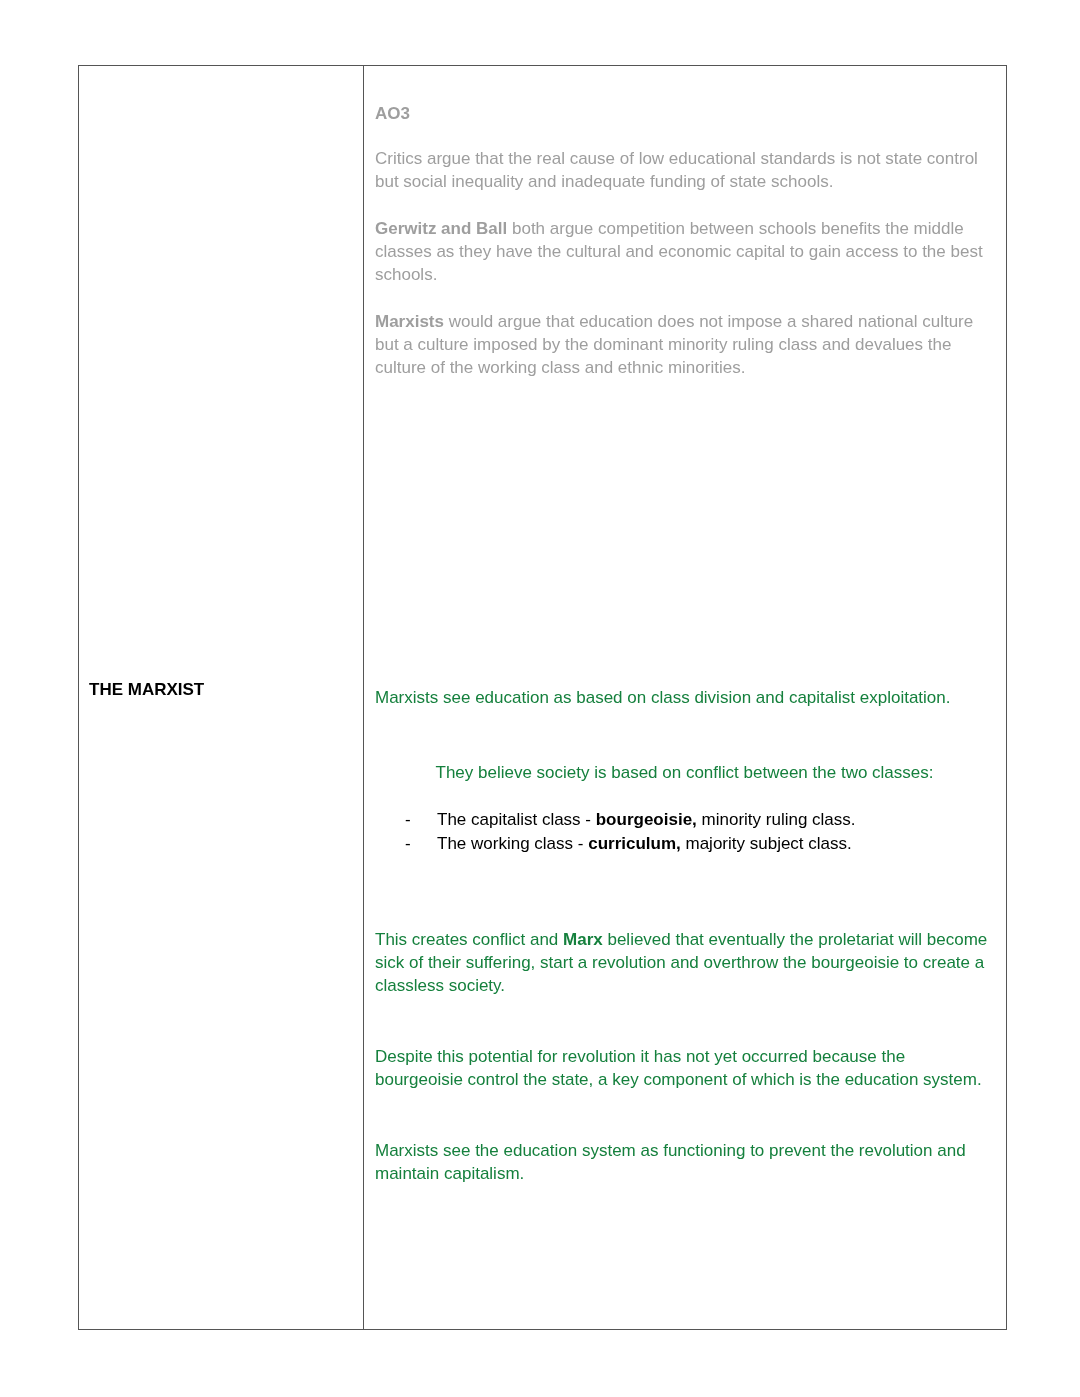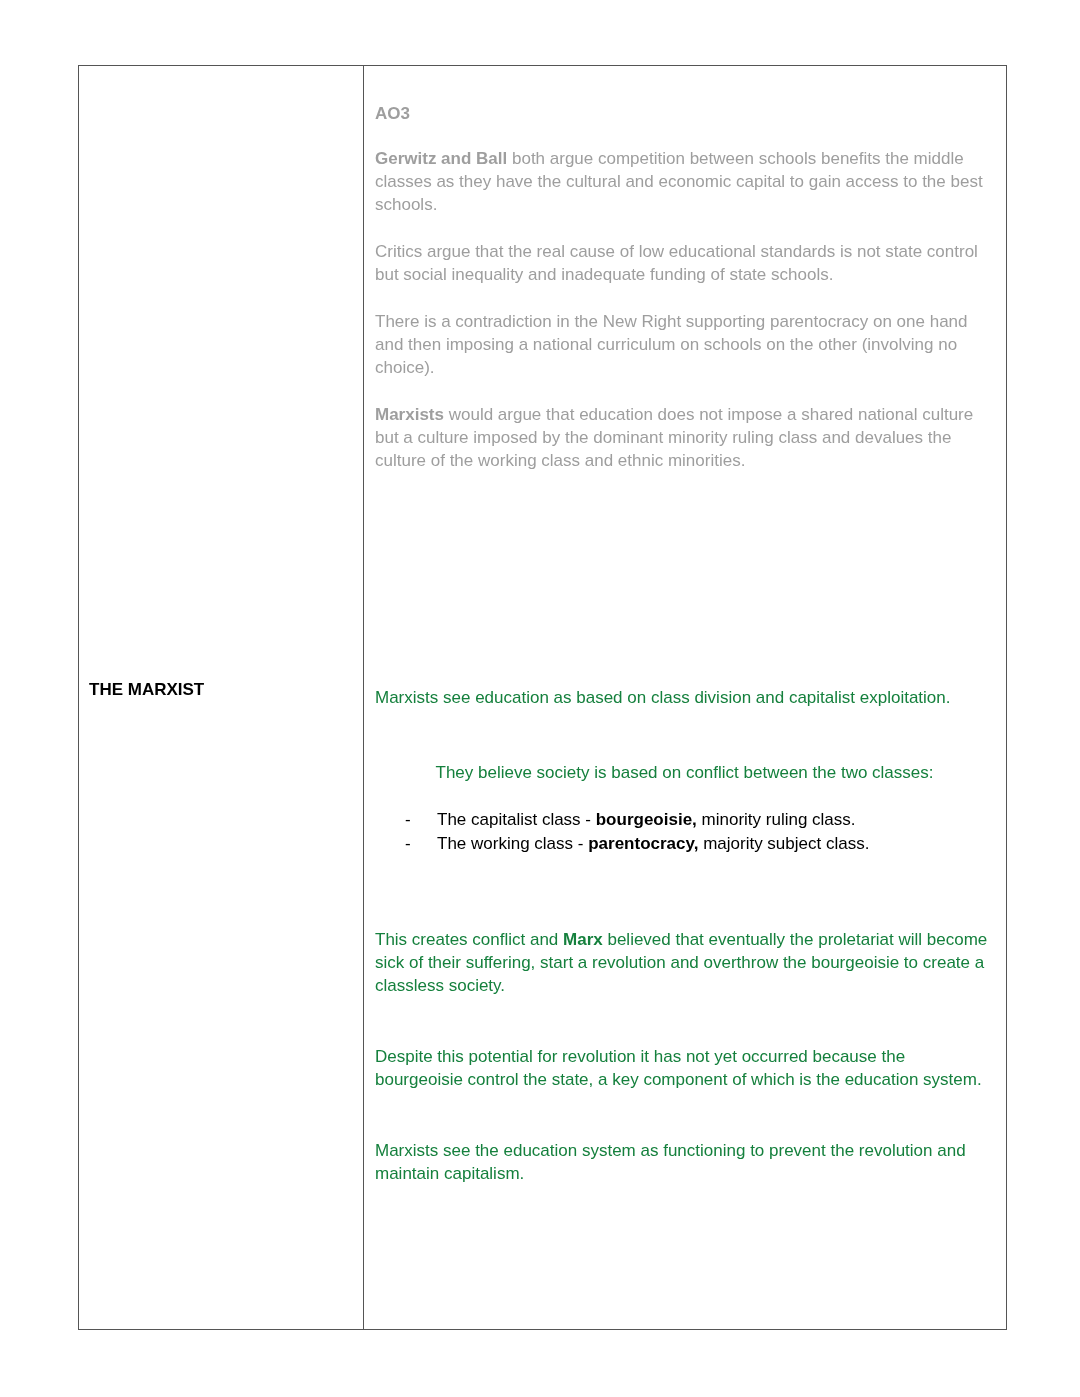--- a/index.html
+++ b/index.html
@@ -97,25 +97,24 @@
 <body>
 
 <div class="page">
   <div class="doc-table">
 
     <div class="cell left"></div>
 
     <div class="cell cell-ao3">
       <p class="gray ao3-heading">AO3</p>
 
+      <p class="gray gray-para"><b></b><span>Critics argue that the real cause of low educational standards is not state control but social inequality and inadequate funding of state schools.</span></p>
+
       <p class="gray gray-para"><b>Gerwitz and Ball</b><span> both argue competition between schools benefits the middle classes as they have the cultural and economic capital to gain access to the best schools.</span></p>
 
-      <p class="gray gray-para"><b></b><span>Critics argue that the real cause of low educational standards is not state control but social inequality and inadequate funding of state schools.</span></p>
-
-      <p class="gray gray-para"><b></b><span>There is a contradiction in the New Right supporting parentocracy on one hand and then imposing a national curriculum on schools on the other (involving no choice).</span></p>
 
       <p class="gray gray-para"><b>Marxists</b><span> would argue that education does not impose a shared national culture but a culture imposed by the dominant minority ruling class and devalues the culture of the working class and ethnic minorities.</span></p>
     </div>
 
     <div class="cell left cell-heading">
       <div class="row-heading">
         <span>THE MARXIST</span>
       </div>
     </div>
 
@@ -125,21 +124,21 @@
 
       <p class="body-para-2"><span>They believe society is based on conflict between the two classes:</span><b></b><span></span></p>
 
       <div class="bullet-list">
         <div class="bullet-item">
           <span class="bullet-dash">-</span>
           <span><span>The capitalist class - </span><b>bourgeoisie,</b><span> minority ruling class.</span></span>
         </div>
         <div class="bullet-item">
           <span class="bullet-dash">-</span>
-          <span><span>The working class - </span><b>parentocracy,</b><span> majority subject class.</span></span>
+          <span><span>The working class - </span><b>curriculum,</b><span> majority subject class.</span></span>
         </div>
       </div>
 
       <p class="body-para-3"><span>This creates conflict and </span><b>Marx</b><span> believed that eventually the proletariat will become sick of their suffering, start a revolution and overthrow the bourgeoisie to create a classless society.</span></p>
 
       <p class="body-para-4"><span>Despite this potential for revolution it has not yet occurred because the bourgeoisie control the state, a key component of which is the education system.</span><b></b><span></span></p>
 
       <p class="body-para-5"><span>Marxists see the education system as functioning to prevent the revolution and maintain capitalism.</span><b></b><span></span></p>
 
     </div>

